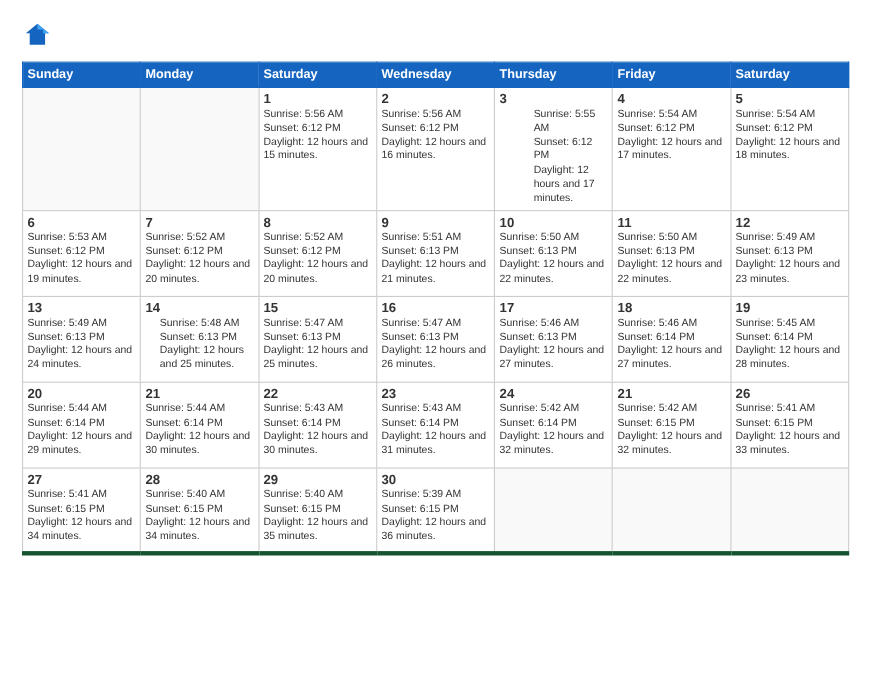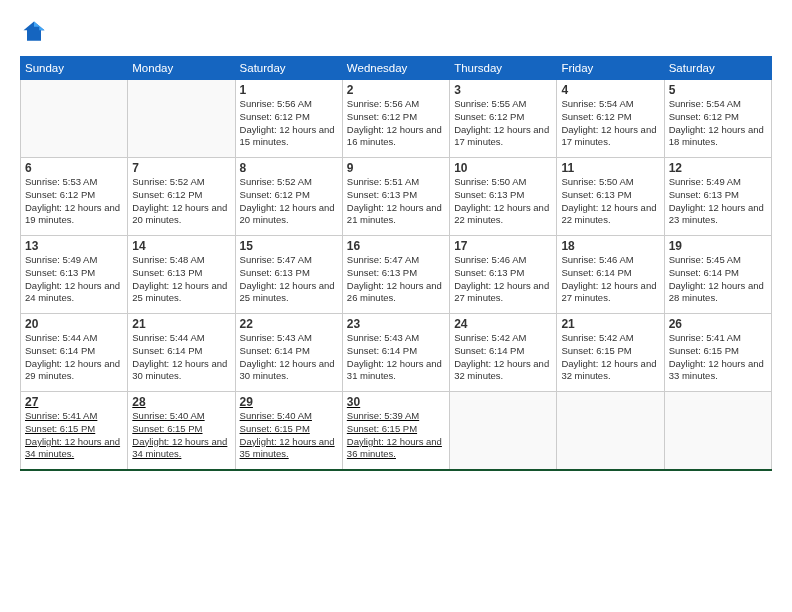--- a/index.html
+++ b/index.html
@@ -61,21 +61,21 @@
     }
     .calendar {
       width: 100%;
       border-collapse: collapse;
       table-layout: fixed;
     }
     .calendar th {
       background: #1565c0;
       color: #fff;
       font-size: 11.5px;
-      font-weight: normal;
+      font-weight: bold;
       padding: 5px 4px;
       text-align: left;
       border: 1px solid #1565c0;
     }
     .calendar td {
       border: 1px solid #ccc;
       vertical-align: top;
       padding: 3px 4px;
       height: 78px;
       width: calc(100% / 7);
@@ -90,22 +90,21 @@
       color: #333;
       display: block;
       margin-bottom: 1px;
     }
     .day-info {
       font-size: 9.5px;
       color: #333;
       line-height: 1.35;
     }
     .last-row td {
-      border-bottom: 2px solid #14532d;
-      text-decoration: underline;
+      border-bottom: 4px solid #14532d;
     }
   </style>
 </head>
 <body>
 
 <div class="page">
   <div class="header">
     <div class="logo">
       <svg class="logo-icon" viewBox="0 0 32 32">
         <polygon points="16,4 28,14 24,14 24,26 8,26 8,14 4,14" fill="#1565c0"></polygon>
@@ -145,21 +144,21 @@
 Daylight: 12 hours and 15 minutes.</div>
           </td>
           <td>
             <span class="day-number">2</span>
             <div class="day-info" style="white-space: pre-line;">Sunrise: 5:56 AM
 Sunset: 6:12 PM
 Daylight: 12 hours and 16 minutes.</div>
           </td>
           <td>
             <span class="day-number">3</span>
-            <div class="day-info" style="white-space: pre-line;">Sunrise: 5:55 AM
+            <div class="day-info" style="white-space: pre-line; margin-left: 31px;">Sunrise: 5:55 AM
 Sunset: 6:12 PM
 Daylight: 12 hours and 17 minutes.</div>
           </td>
           <td>
             <span class="day-number">4</span>
             <div class="day-info" style="white-space: pre-line;">Sunrise: 5:54 AM
 Sunset: 6:12 PM
 Daylight: 12 hours and 17 minutes.</div>
           </td>
           <td>
@@ -215,21 +214,21 @@
         </tr>
         <tr>
           <td>
             <span class="day-number">13</span>
             <div class="day-info" style="white-space: pre-line;">Sunrise: 5:49 AM
 Sunset: 6:13 PM
 Daylight: 12 hours and 24 minutes.</div>
           </td>
           <td>
             <span class="day-number">14</span>
-            <div class="day-info" style="white-space: pre-line;">Sunrise: 5:48 AM
+            <div class="day-info" style="white-space: pre-line; margin-left: 13px;">Sunrise: 5:48 AM
 Sunset: 6:13 PM
 Daylight: 12 hours and 25 minutes.</div>
           </td>
           <td>
             <span class="day-number">15</span>
             <div class="day-info" style="white-space: pre-line;">Sunrise: 5:47 AM
 Sunset: 6:13 PM
 Daylight: 12 hours and 25 minutes.</div>
           </td>
           <td>

